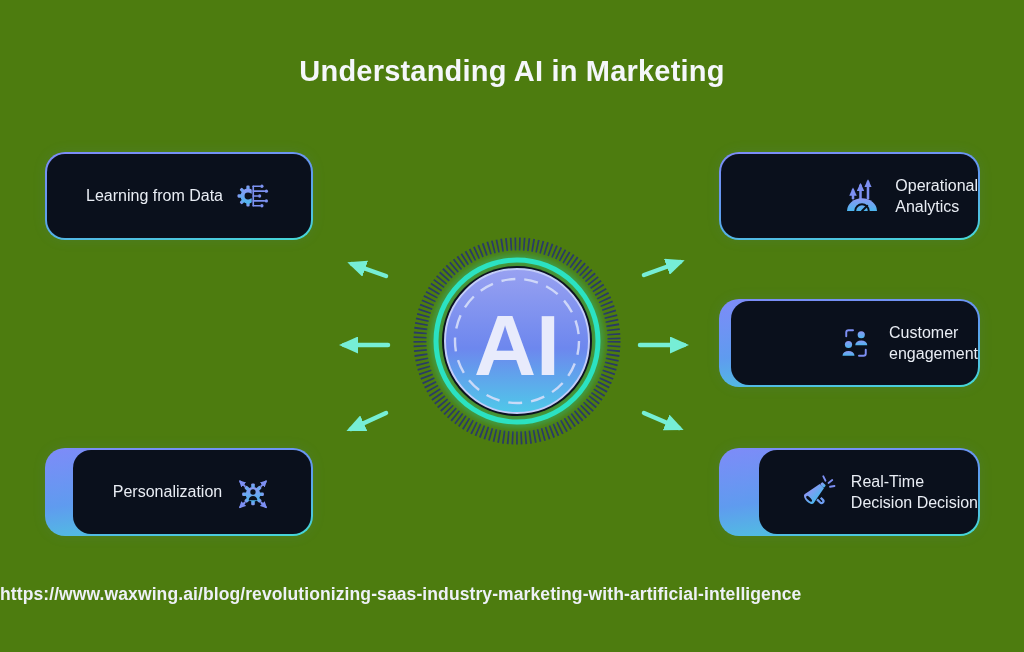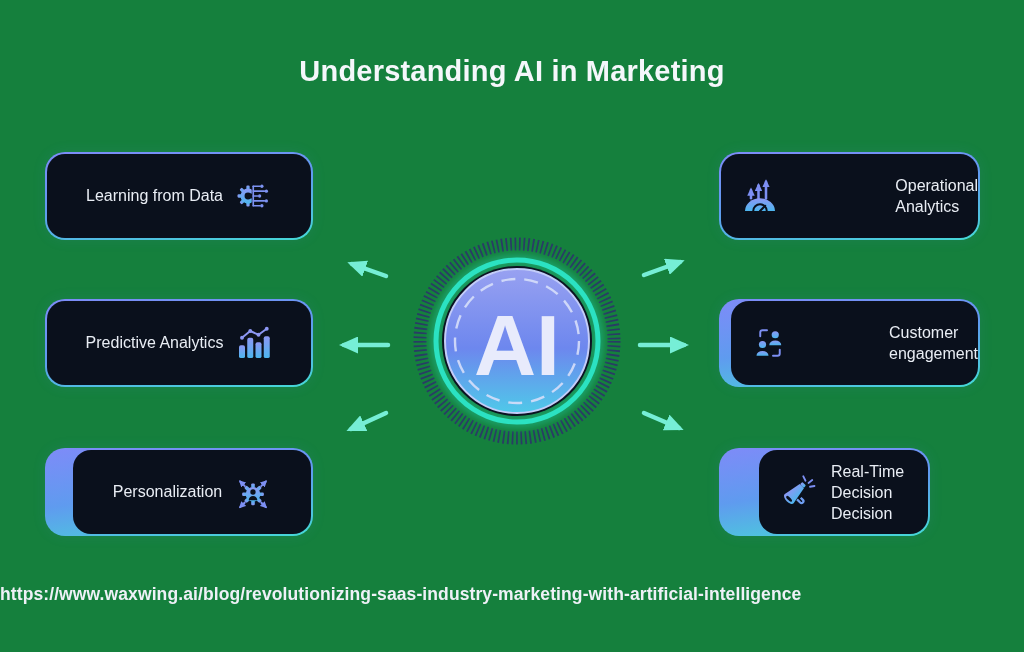--- a/index.html
+++ b/index.html
@@ -1,37 +1,37 @@
 <!DOCTYPE html>
 <html><head>
 <meta charset="utf-8">
 <style>
   html,body{margin:0;padding:0;background:#0a0e18;}
   .canvas{
     position:relative;width:1024px;height:652px;overflow:hidden;
-    background:#15803d;
+    background:#4d7c0f;
     font-family:"Liberation Sans", sans-serif;
   }
   .title{
     position:absolute;top:55px;left:0;width:100%;margin:0;
     text-align:center;font-size:29px;font-weight:700;color:#f5f7fb;
     letter-spacing:.2px;
   }
   .box{
     position:absolute;width:268px;height:88px;border-radius:20px;padding:2px;
     box-sizing:border-box;
     background:linear-gradient(172deg,#7e8bf8 0%,#5f9bef 48%,#45d9d6 100%);
     box-shadow:0 0 14px rgba(90,140,248,.10);
   }
   .box-inner{
     width:100%;height:100%;border-radius:18px;background:#0a101c;
     display:flex;align-items:center;box-sizing:border-box;
   }
   .box-left .box-inner{justify-content:center;gap:13px;padding:0 12px;}
-  .box-right .box-inner{justify-content:space-between;gap:15px;padding-left:21px;}
+  .box-right .box-inner{justify-content:flex-end;gap:15px;padding-left:21px;}
   .box-label{color:#e9edf4;font-size:16px;}
   .box-label-2l{color:#e9edf4;font-size:16px;line-height:21px;}
   .icon{width:36px;height:36px;flex:0 0 auto;}
   .arrows,.emblem{position:absolute;pointer-events:none;}
   .arrows{left:0;top:0;}
   .emblem{left:402px;top:226px;}
   .url{
     position:absolute;top:584px;left:0;width:100%;
     font-size:17.5px;font-weight:700;color:#eef1f7;letter-spacing:.1px;
   }
@@ -119,40 +119,20 @@
           <circle cx="34.5" cy="11" r="2.2"></circle>
           <circle cx="40.5" cy="17.5" r="2.2"></circle>
           <circle cx="31.5" cy="24" r="2.2"></circle>
           <circle cx="40.5" cy="30.5" r="2.2"></circle>
           <circle cx="34.5" cy="37" r="2.2"></circle>
         </g>
       </svg>
     </div>
   </div>
 
-  <div class="box box-left" style="left:45px;top:299px;">
-    <div class="box-inner">
-      <span class="box-label">Predictive Analytics</span>
-      <svg class="icon" viewBox="0 0 48 48">
-        <g fill="url(#gIcon)">
-          <rect x="4" y="27" width="8" height="17" rx="2.5"></rect>
-          <rect x="15" y="17" width="8" height="27" rx="2.5"></rect>
-          <rect x="26" y="23" width="8" height="21" rx="2.5"></rect>
-          <rect x="37" y="15" width="8" height="29" rx="2.5"></rect>
-        </g>
-        <polyline points="8,17 19,8 30,13 41,5" fill="none" stroke="#8d97f4" stroke-width="2.6" stroke-linecap="round" stroke-linejoin="round"></polyline>
-        <g fill="#8d97f4">
-          <circle cx="8" cy="17" r="2.6"></circle>
-            <circle cx="19" cy="8" r="2.6"></circle>
-          <circle cx="30" cy="13" r="2.6"></circle>
-            <circle cx="41" cy="5" r="2.6"></circle>
-        </g>
-      </svg>
-    </div>
-  </div>
 
   <div class="box box-left" style="left:45px;top:448px;padding-left:28px;">
     <div class="box-inner">
       <span class="box-label">Personalization</span>
       <svg class="icon" viewBox="0 0 48 48">
         <defs>
           <marker id="ahp" markerUnits="userSpaceOnUse" markerWidth="9" markerHeight="9" refX="6.5" refY="4.5" orient="auto">
             <polygon points="0,0 9,4.5 0,9" fill="#7d8ff3"></polygon>
           </marker>
         </defs>
@@ -219,21 +199,21 @@
           <path d="M6 41 a8 6.5 0 0 1 16 0 z"></path>
         </g>
       </svg>
       <span class="box-label-2l">
         <span>Customer</span><br>
         <span>engagement</span>
       </span>
     </div>
   </div>
 
-  <div class="box box-right" style="left:719px;top:448px;width:211px;padding-left:40px;">
+  <div class="box box-right" style="left:719px;top:448px;width:261px;padding-left:40px;">
     <div class="box-inner">
       <svg class="icon" viewBox="0 0 48 48">
         <g transform="rotate(-45 22 26)">
           <path d="M10 15.5 L34 20 L34 28 L10 32.5 Z" fill="url(#gIcon)"></path>
           <ellipse cx="10" cy="24" rx="4.5" ry="8.5" fill="url(#gIcon)"></ellipse>
           <ellipse cx="10" cy="24" rx="2" ry="5" fill="#0a101c"></ellipse>
           <rect x="34" y="20.5" width="4.5" height="7" rx="1.5" fill="url(#gIcon)"></rect>
           <path d="M17 32 v6 a2.5 2.5 0 0 0 5 0 v-4" fill="none" stroke="#6f9df0" stroke-width="3"></path>
         </g>
         <g stroke="#7d8ff3" stroke-width="2.4" stroke-linecap="round">

